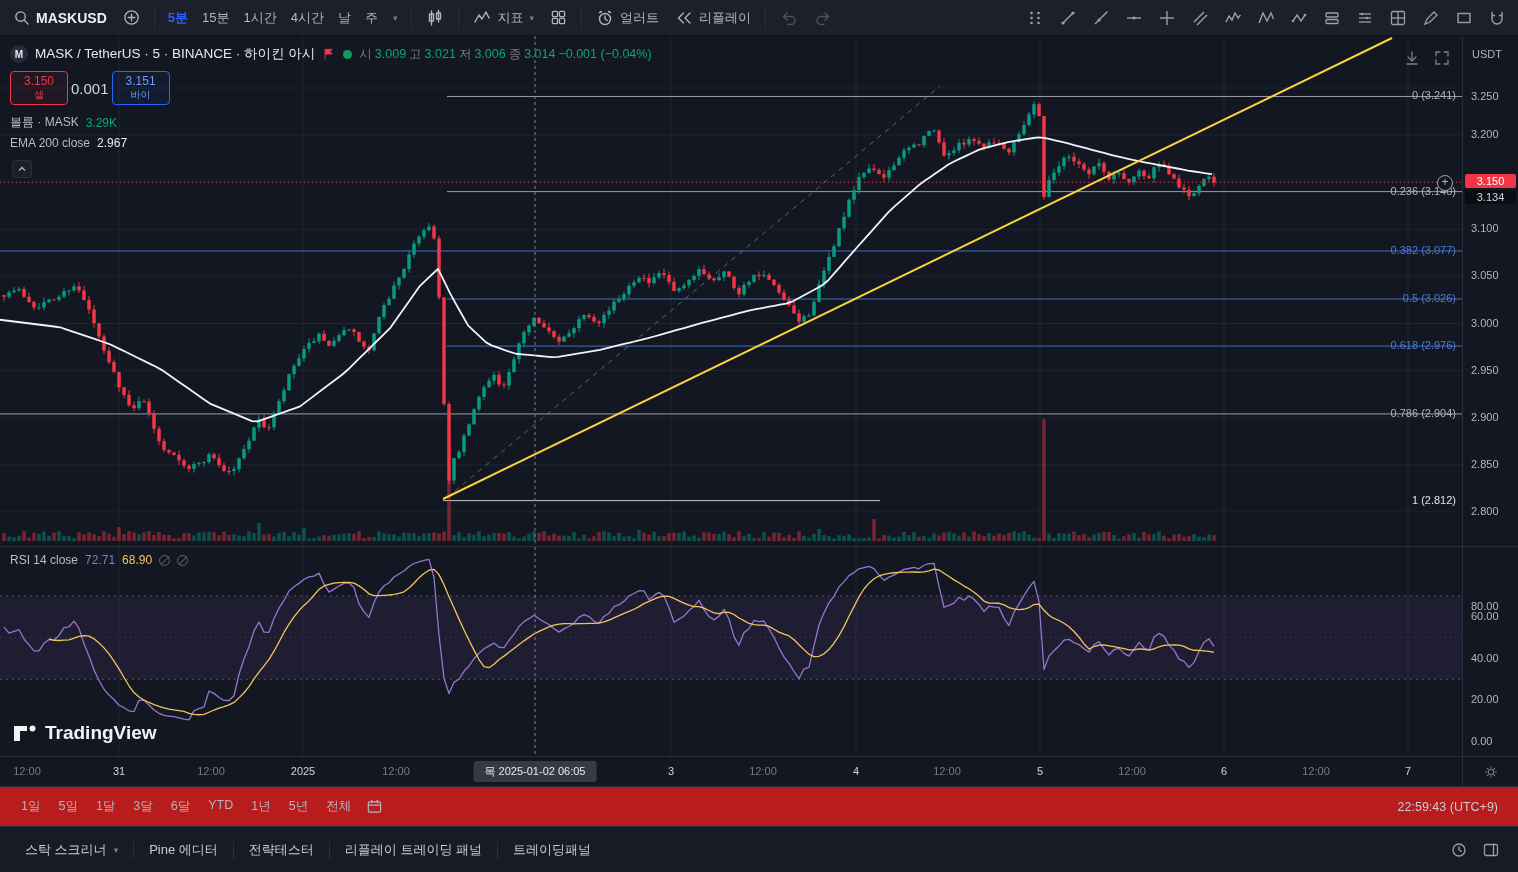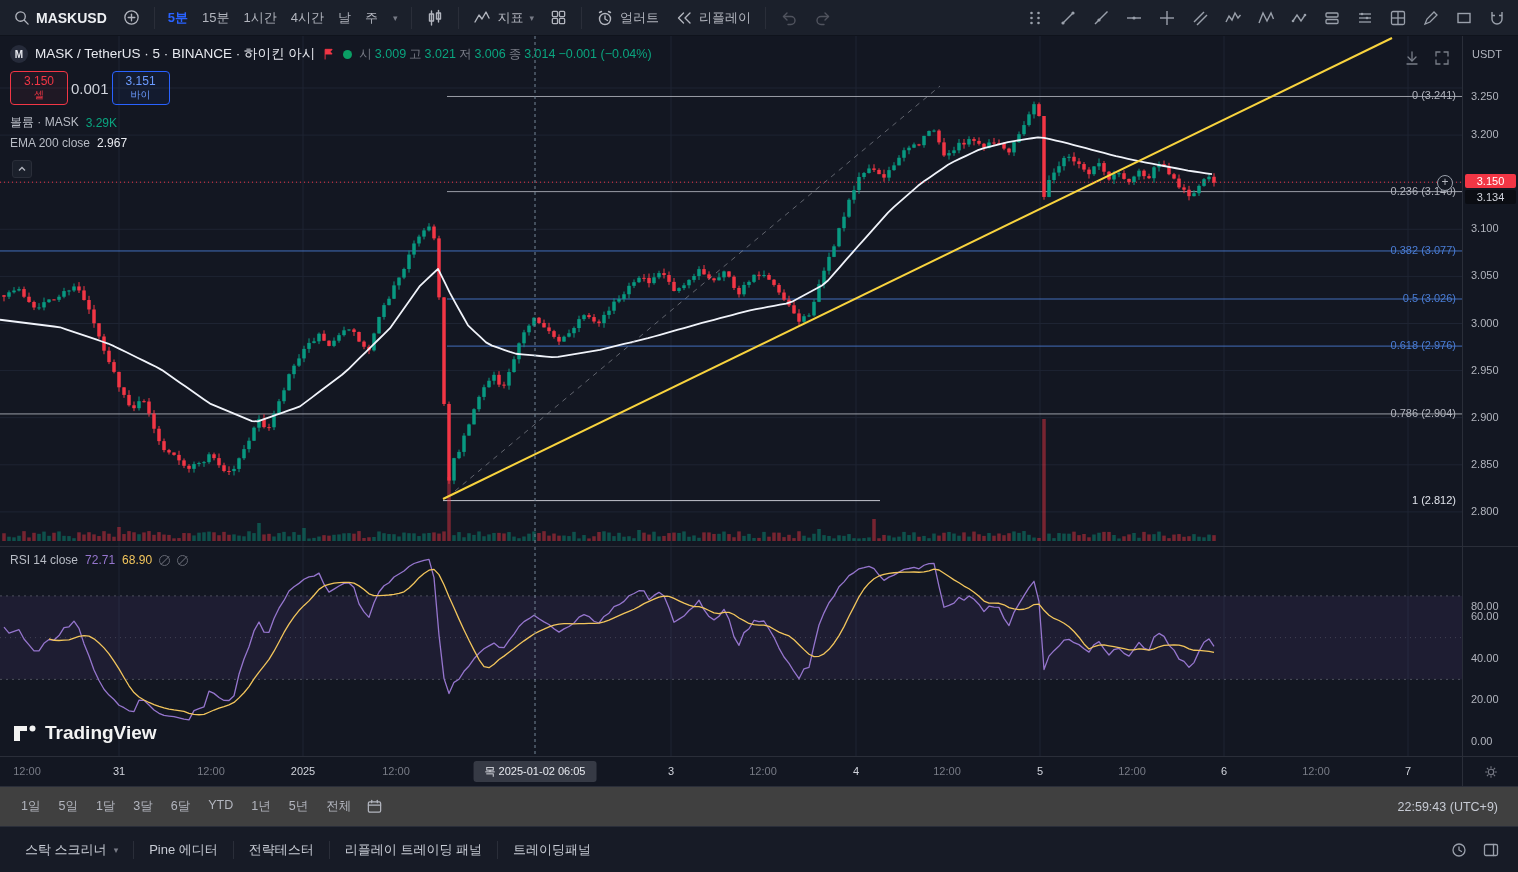--- a/index.html
+++ b/index.html
@@ -72,21 +72,21 @@
   #time-axis{position:absolute;top:756px;left:0;width:1462px;height:30px;border-top:1px solid #2a2e39;font-size:11px;color:#787b86;z-index:6}
   .t-tick{position:absolute;top:8px;transform:translateX(-50%);cursor:default}
   .t-tick.strong{color:#d1d4dc}
   #time-badge{position:absolute;top:4px;transform:translateX(-50%);background:#363a45;color:#e8eaf0;padding:3px 11px;border-radius:3px;
     font-size:11px;white-space:nowrap;z-index:7}
   #axis-corner{position:absolute;top:756px;left:1462px;width:56px;height:30px;border-top:1px solid #2a2e39;border-left:1px solid #2a2e39;
     display:flex;align-items:center;justify-content:center;z-index:7}
   #axis-corner svg *{stroke:#787b86;fill:none;stroke-width:1.2}
 
   
-  #range-bar{position:absolute;top:786px;left:0;width:1518px;height:40px;border-top:1px solid #2a2e39;background:#404040;
+  #range-bar{position:absolute;top:786px;left:0;width:1518px;height:40px;border-top:1px solid #2a2e39;background:#b91c1c;
     display:flex;align-items:center;padding:0 12px;font-size:12.5px;color:#b2b5be;z-index:6}
   .range-btn{padding:4px 9px;border-radius:4px;cursor:pointer}
   #goto-date{margin-left:6px;display:flex;align-items:center;cursor:pointer}
   #goto-date svg *{stroke:#b2b5be;fill:none;stroke-width:1.3;stroke-linecap:round}
   #range-clock{margin-left:auto;color:#c7cbd4;padding-right:8px;cursor:pointer}
 
   
   #bottom-bar{position:absolute;top:826px;left:0;width:1518px;height:46px;border-top:1px solid #2a2e39;background:#171b26;
     display:flex;align-items:center;padding:0 10px;font-size:13px;color:#c7cbd4;z-index:6}
   .bb-tab{padding:8px 15px;display:flex;gap:7px;align-items:center;cursor:pointer;white-space:nowrap}

